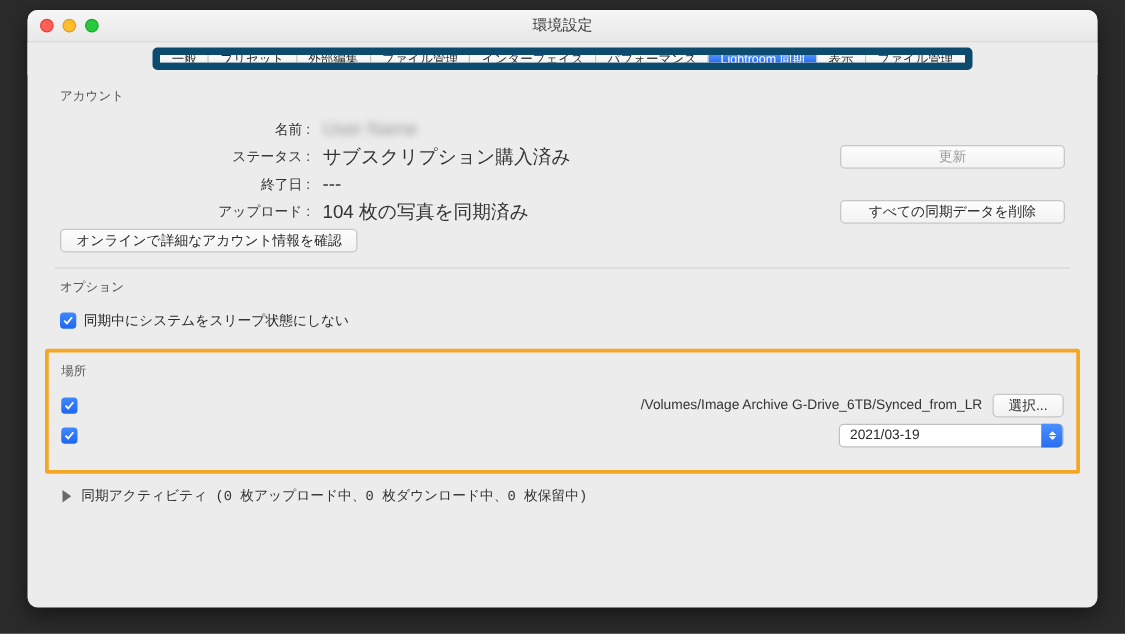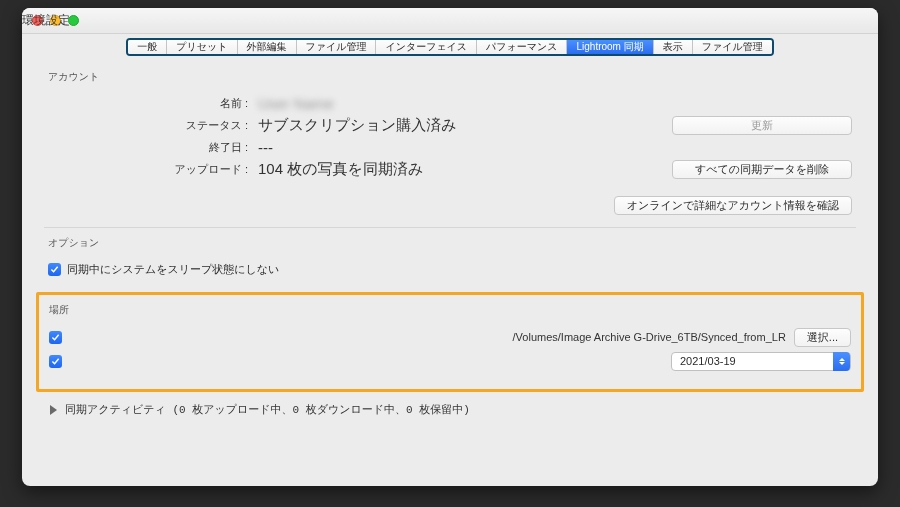--- a/index.html
+++ b/index.html
@@ -29,29 +29,29 @@
     position: relative;
     border-bottom: 1px solid #d2d2d2;
     background: linear-gradient(#f6f6f6,#e8e8e8);
     border-radius: 8px 8px 0 0;
   }
   .traffic { display:flex; gap:7px; margin-left:10px; }
   .dot { width:11px; height:11px; border-radius:50%; }
   .dot.red{background:#ff5f56;border:1px solid #e0443e;}
   .dot.yellow{background:#ffbd2e;border:1px solid #dea123;}
   .dot.green{background:#27c93f;border:1px solid #1aab29;}
-  .title { position:absolute; left:0; right:0; font-size:12px; color:#3a3a3a;}
+  .title { position:absolute; left:0; right:0; text-align:center; font-size:12px; color:#3a3a3a;}
   .tabs-row {
     height: 26px;
     display:flex; align-items:center; justify-content:center;
     background:#ececec;
   }
   .tabgroup {
     display:flex;
-    border:2px solid #0c4a6e;
+    border:6px solid #0c4a6e;
     border-radius:4px;
     overflow:hidden;
     height:18px;
   }
   .tab {
     padding: 1px 9px;
     font-size:10px;
     background: linear-gradient(#fdfdfd,#f1f1f1);
     border-right:1px solid #c4c4c4;
     display:flex; align-items:center;
@@ -99,21 +99,21 @@
     border:1px solid #c7c7c7;
     border-radius:4px;
     height:19px;
     padding: 0 12px;
     font-size:11px;
     display:inline-flex; align-items:center; justify-content:center;
     min-width:120px;
   }
   .btn.wide{min-width:180px;}
   .btn.disabled{ color:#9a9a9a; }
-  .center-row{display:flex;justify-content:flex-end;margin-top:16px;}
+  .center-row{display:flex;justify-content:flex-start;margin-top:3px;}
   .divider{border-top:1px solid #d6d6d6;margin:8px -4px;}
   .checkbox {
     width:13px;height:13px;border-radius:3px;
     background: linear-gradient(#3f89ff,#1e66f0);
     display:inline-flex;align-items:center;justify-content:center;
     margin-right:6px;flex:0 0 auto;
   }
   .checkbox svg{width:9px;height:9px;}
   .check-row{display:flex;align-items:center;font-size:11px;color:#2a2a2a;height:22px;}
   .highlight{

